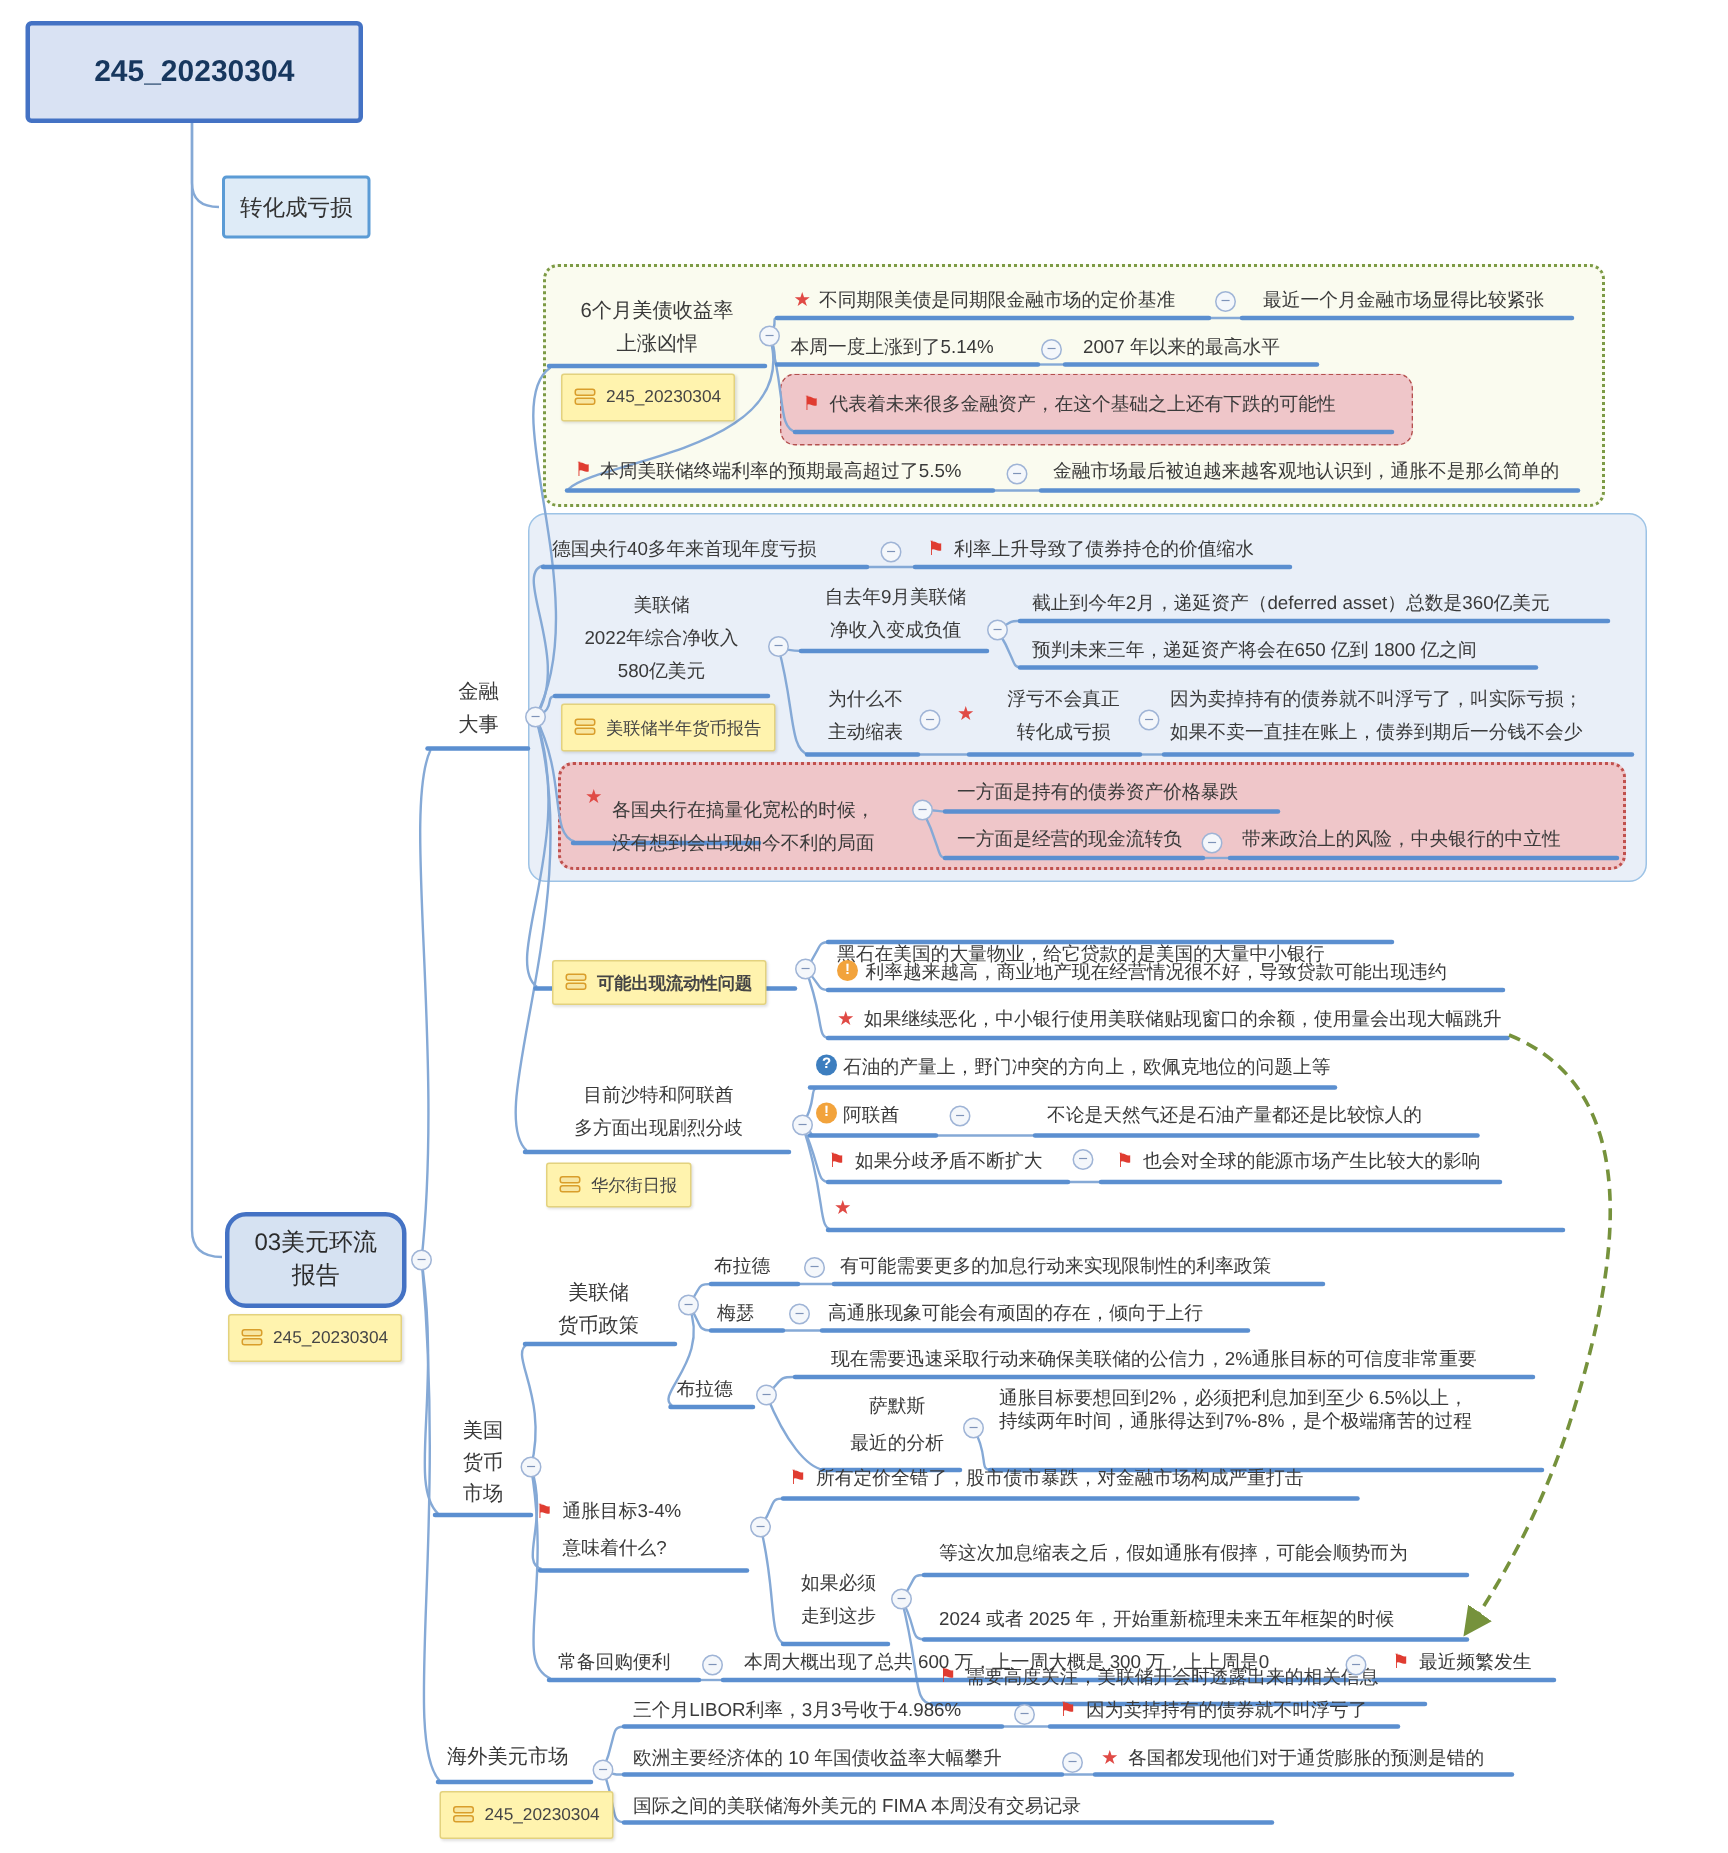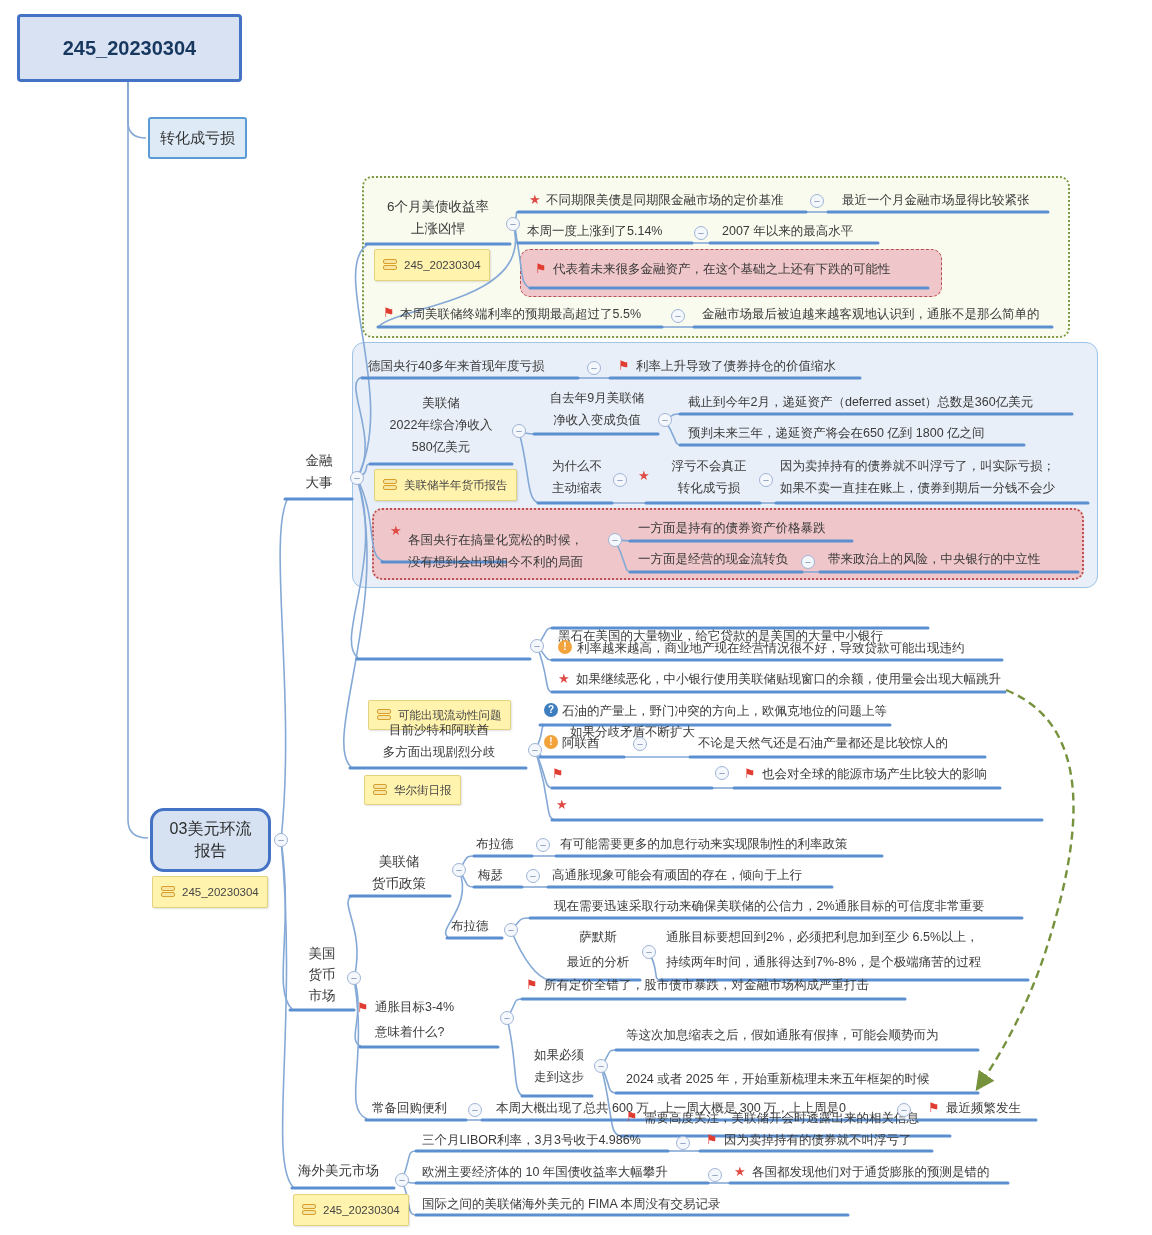--- a/index.html
+++ b/index.html
@@ -11,21 +11,21 @@
   #boxPink1{background:#EFC6C9;border:1.5px dashed #B4504E;border-radius:10px;}
   #boxPink2{background:#EFC6C9;border:2px dotted #C0504D;border-radius:10px;}
   svg{position:absolute;left:0;top:0;}
   .c path{stroke:#85A9D6;stroke-width:1.6;fill:none;}
   .s line{stroke:#85A9D6;stroke-width:1.6;}
   .u line{stroke:#5B8FD0;stroke-width:3;stroke-linecap:round;}
   .xarrow{stroke:#76923C;stroke-width:2.4;fill:none;stroke-dasharray:8 5;}
   .t{position:absolute;font-size:12.5px;line-height:16px;color:#3a3a3a;white-space:nowrap;}
   .ml{white-space:pre-line;text-align:center;}
   .mll{white-space:pre-line;text-align:left;}
-  .lh22{line-height:22px;} .lh25{line-height:25px;} .lh27{line-height:25px;} .lh21{line-height:21px;}
+  .lh22{line-height:22px;} .lh25{line-height:25px;} .lh27{line-height:15px;} .lh21{line-height:21px;}
   .big{font-size:13.5px;}
   .ic{position:absolute;font-size:13px;line-height:14px;}
   .star{color:#E04A45;} .flag{color:#E03C31;}
   .badge{position:absolute;width:14px;height:14px;border-radius:50%;color:#fff;font-weight:bold;
          font-size:10px;line-height:14px;text-align:center;}
   .excl{background:#F2A33C;} .ques{background:#3D7EBF;}
   .col{position:absolute;width:14px;height:14px;border-radius:50%;background:#F4F7FB;
        border:1px solid #9FB4D6;color:#7E93B8;font-size:11px;line-height:12px;text-align:center;
        box-sizing:border-box;cursor:pointer;}
   .label{position:absolute;display:flex;align-items:center;gap:6px;background:#FFF3AE;
@@ -246,21 +246,21 @@
 转化成亏损</div>
   <div class="t mll lh22" style="left:780px;top:455px;">因为卖掉持有的债券就不叫浮亏了，叫实际亏损；
 如果不卖一直挂在账上，债券到期后一分钱不会少</div>
   <span class="ic star" style="left:390px;top:524px;">★</span>
   <div class="t mll lh22" style="left:408px;top:513px;margin-top:16px;">各国央行在搞量化宽松的时候，
 没有想到会出现如今不利的局面</div>
   <div class="t" style="left:638px;top:520px;">一方面是持有的债券资产价格暴跌</div>
   <div class="t" style="left:638px;top:551px;">一方面是经营的现金流转负</div>
   <div class="t" style="left:828px;top:551px;">带来政治上的风险，中央银行的中立性</div>
 
-  <div class="label" style="left:368px;top:700px;height:28px;">
+  <div class="label" style="left:368px;top:640px;height:28px;font-weight:bold;">
     <span class="notes"></span>
     <span>可能出现流动性问题</span>
   </div>
   <div class="t" style="left:558px;top:607px;margin-top:21px;">黑石在美国的大量物业，给它贷款的是美国的大量中小银行</div>
   <span class="badge excl" style="left:558px;top:640px;">!</span>
   <div class="t" style="left:577px;top:640px;">利率越来越高，商业地产现在经营情况很不好，导致贷款可能出现违约</div>
   <span class="ic star" style="left:558px;top:672px;">★</span>
   <div class="t ml lh22" style="left:350px;top:719px;width:178px;">目前沙特和阿联酋
 多方面出现剧烈分歧</div>
 
@@ -268,21 +268,21 @@
   <div class="label" style="left:364px;top:775px;height:28px;">
     <span class="notes"></span>
     <span>华尔街日报</span>
   </div>
   <span class="badge ques" style="left:544px;top:703px;">?</span>
   <div class="t" style="left:562px;top:703px;">石油的产量上，野门冲突的方向上，欧佩克地位的问题上等</div>
   <span class="badge excl" style="left:544px;top:735px;">!</span>
   <div class="t" style="left:562px;top:735px;">阿联酋</div>
   <div class="t" style="left:698px;top:735px;">不论是天然气还是石油产量都还是比较惊人的</div>
   <span class="ic flag" style="left:552px;top:767px;">⚑</span>
-  <div class="t" style="left:570px;top:724px;">如果分歧矛盾不断扩大</div>
+  <div class="t" style="left:570px;top:766px;">如果分歧矛盾不断扩大</div>
   <span class="ic flag" style="left:744px;top:767px;">⚑</span>
   <div class="t" style="left:762px;top:766px;">也会对全球的能源市场产生比较大的影响</div>
   <span class="ic star" style="left:556px;top:798px;">★</span>
 
   <div class="t ml lh22 big" style="left:354px;top:851px;width:90px;">美联储
 货币政策</div>
   <div class="t" style="left:476px;top:836px;">布拉德</div>
   <div class="t" style="left:560px;top:836px;">有可能需要更多的加息行动来实现限制性的利率政策</div>
   <div class="t" style="left:478px;top:867px;">梅瑟</div>
   <div class="t" style="left:552px;top:867px;">高通胀现象可能会有顽固的存在，倾向于上行</div>

